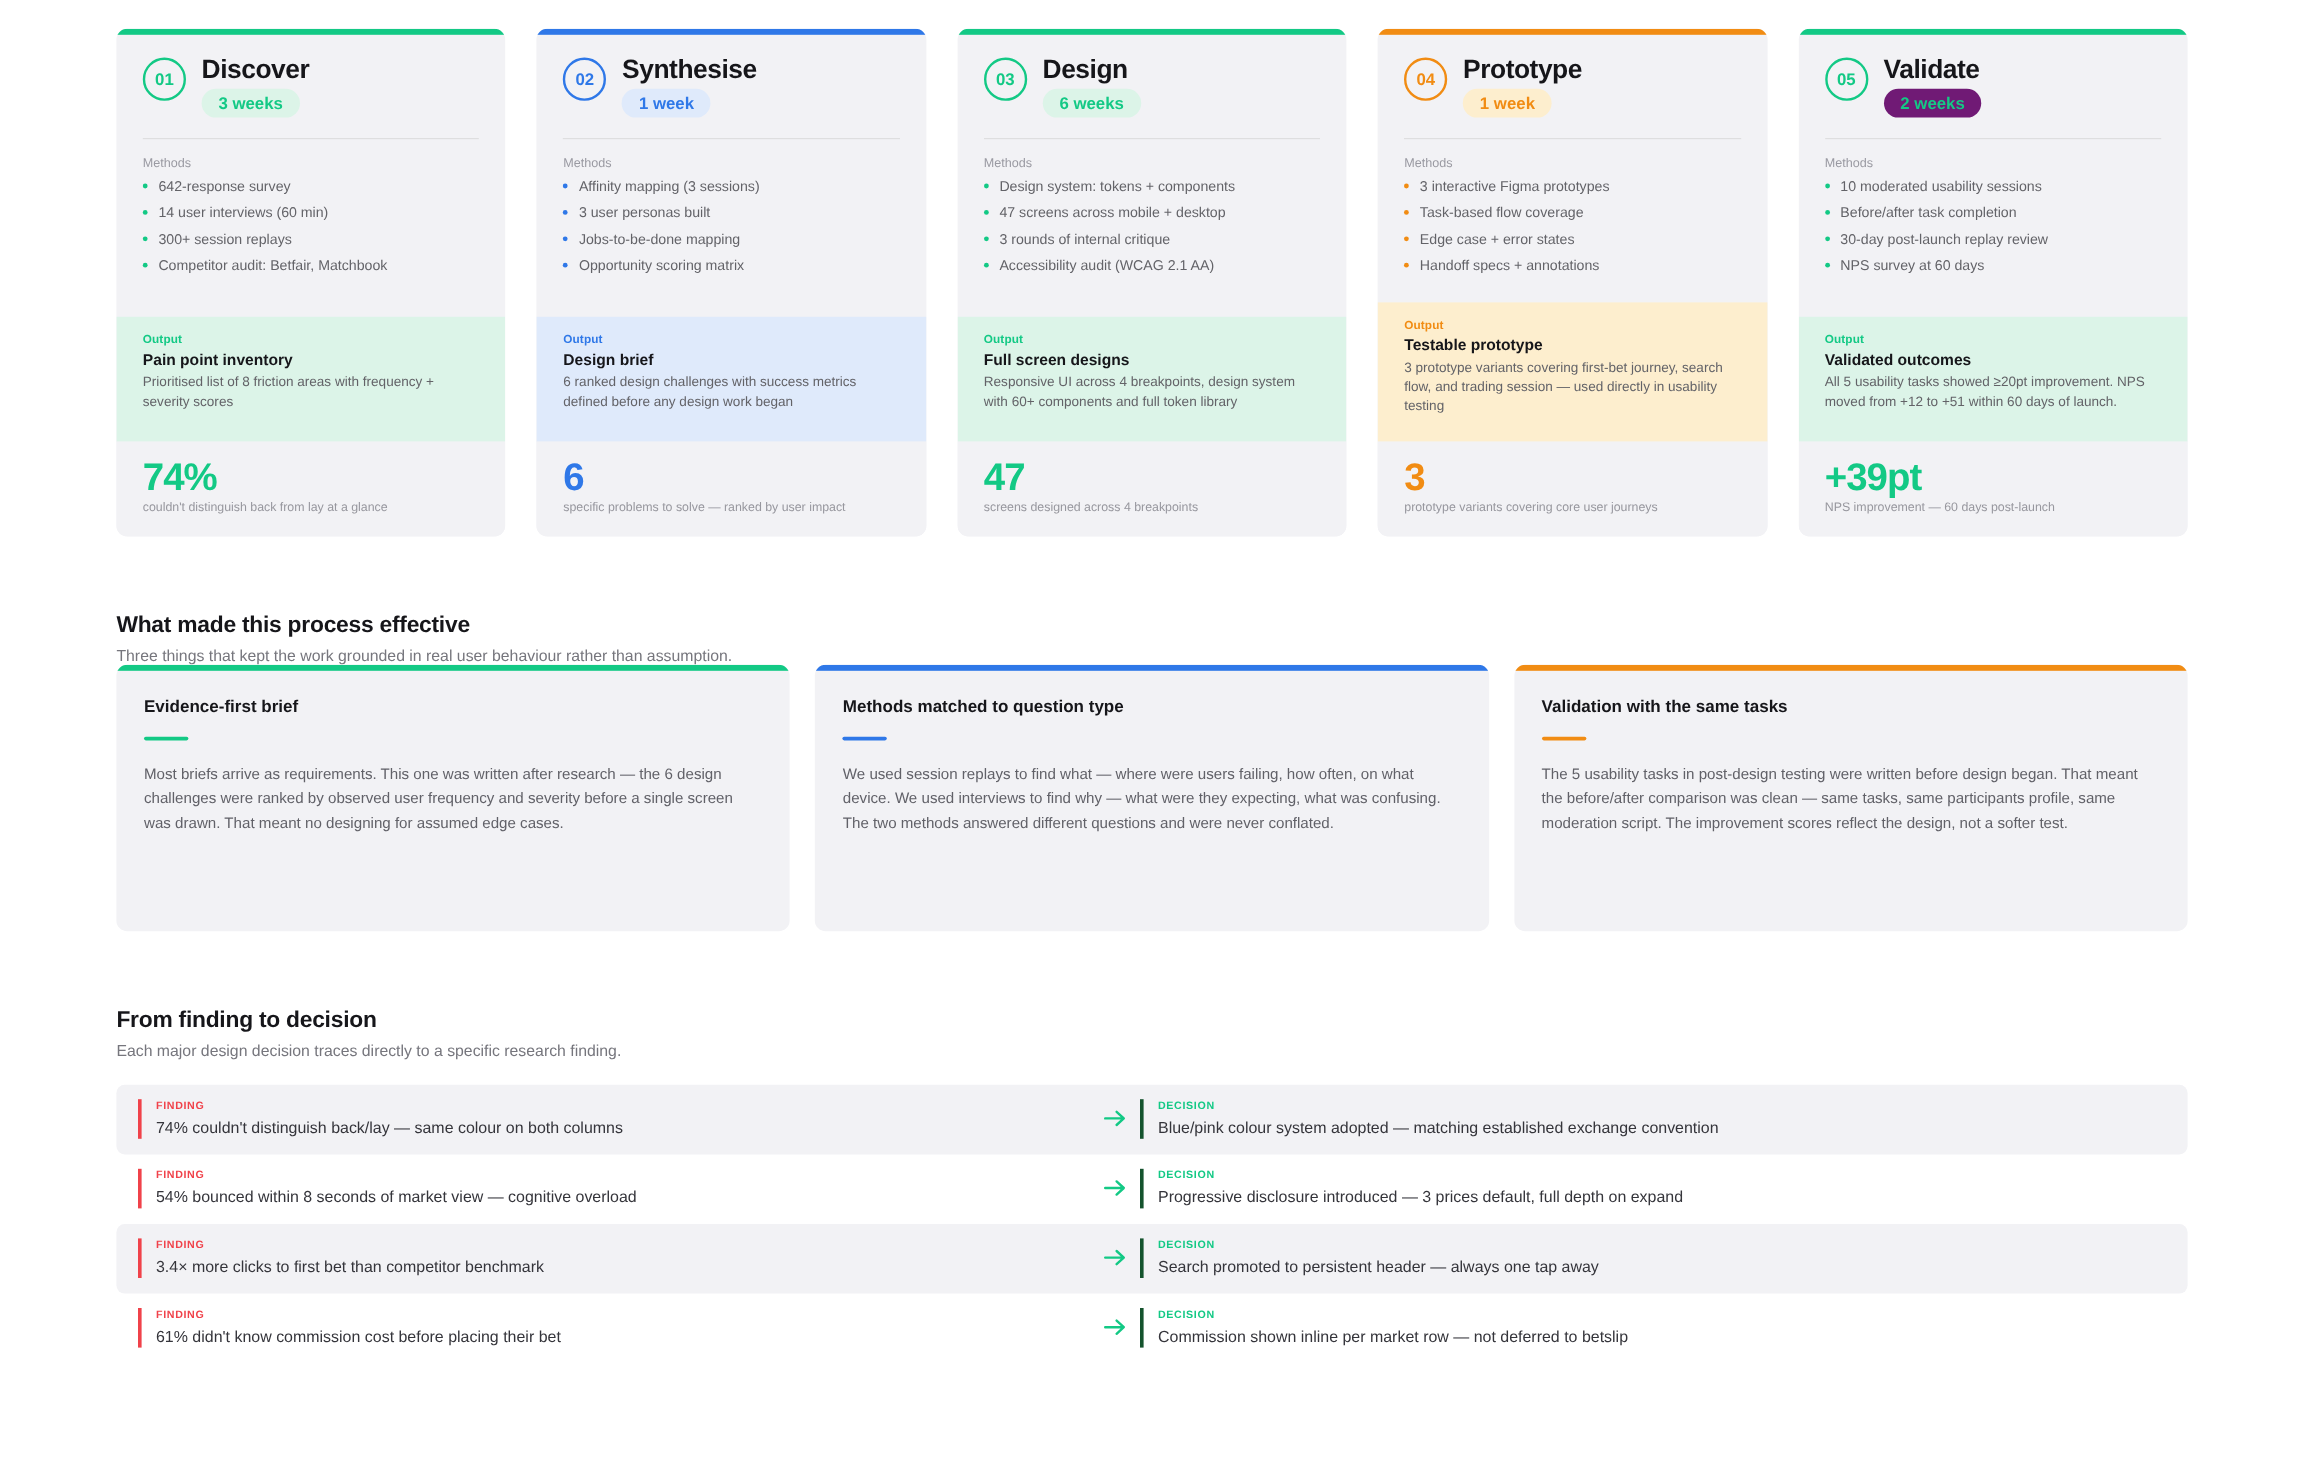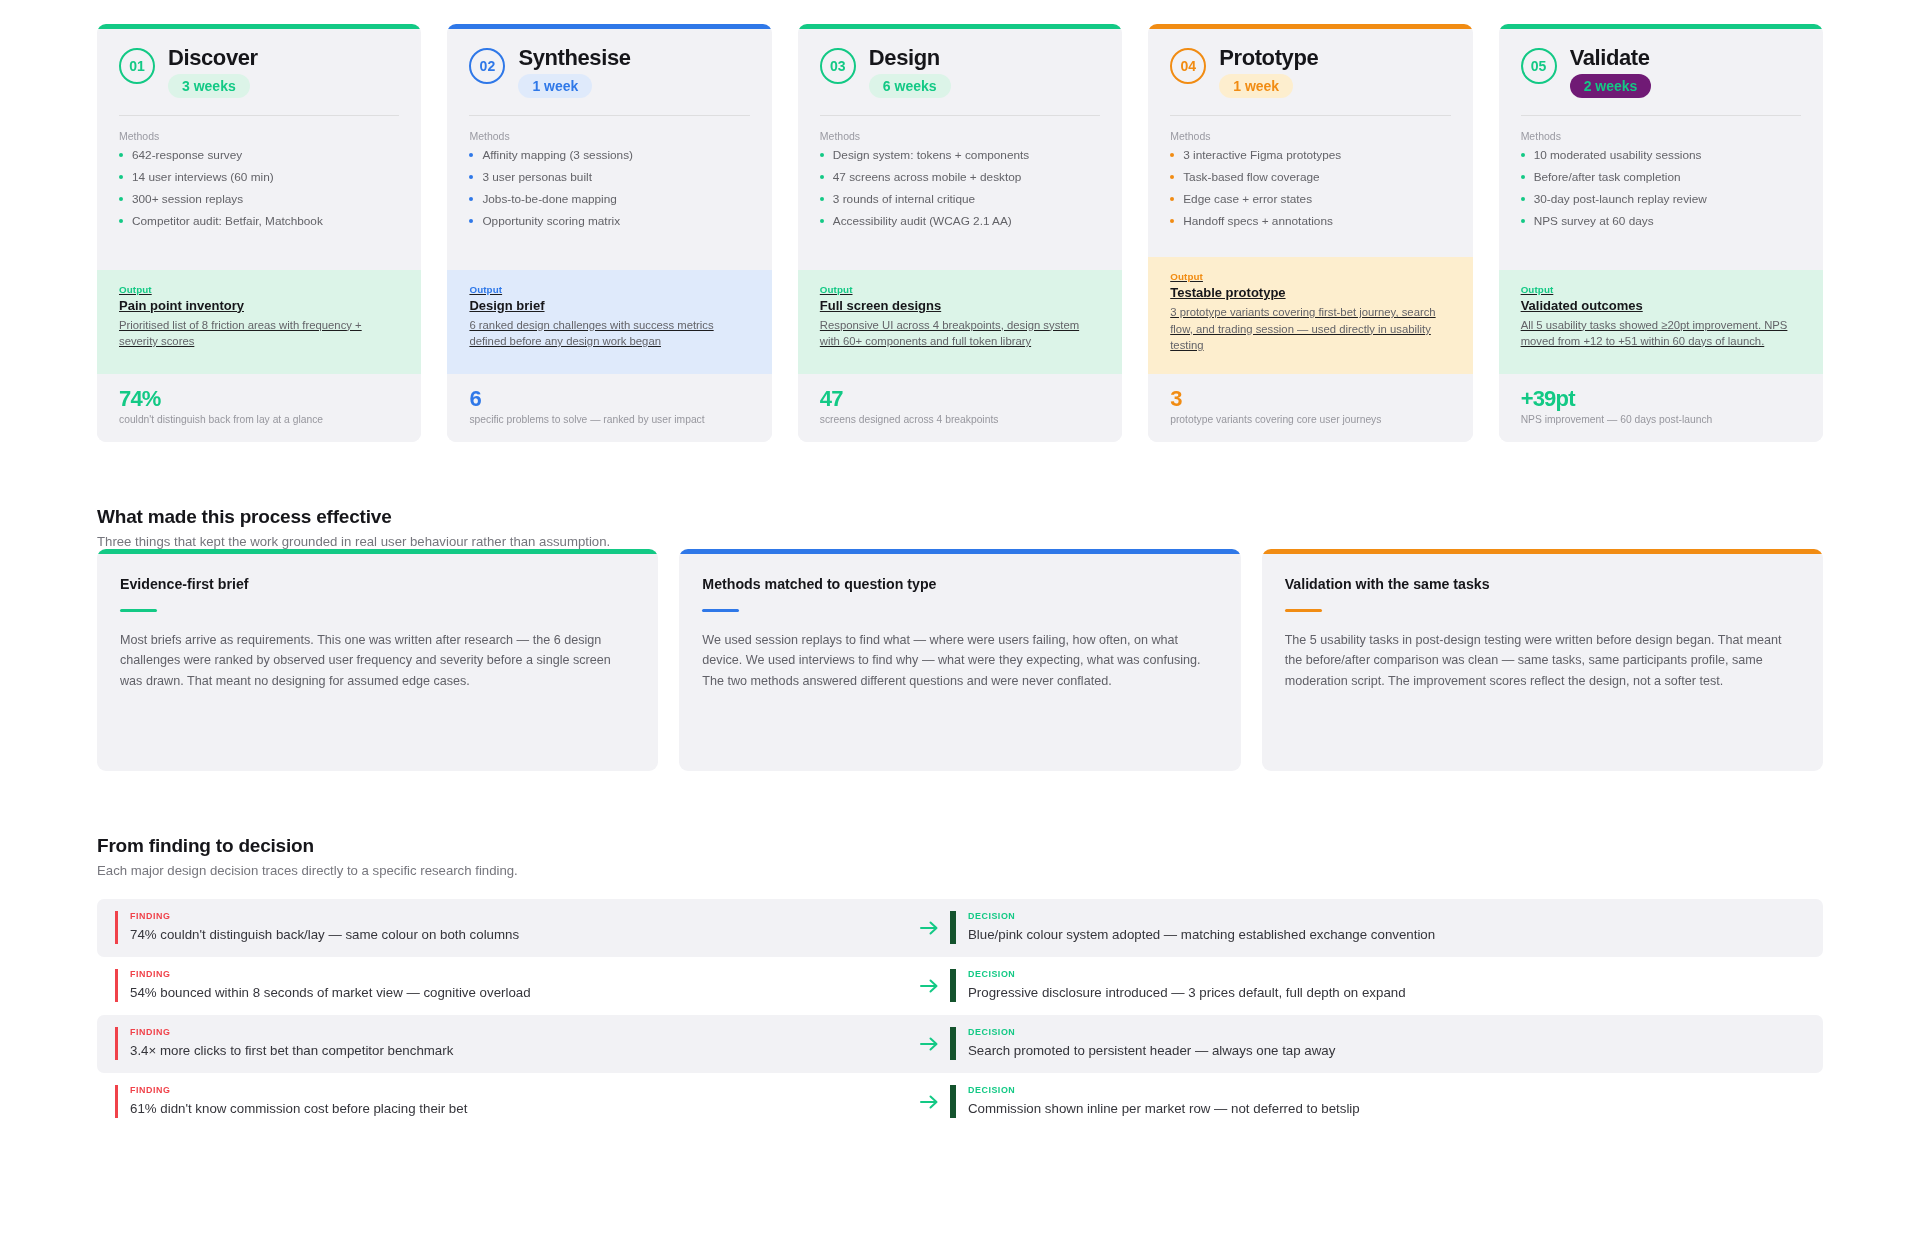--- a/index.html
+++ b/index.html
@@ -72,28 +72,27 @@
     margin-bottom: 6px;
   }
   .method-item .dot {
     position: absolute; left: 0; top: 5px;
     width: 4px; height: 4px; border-radius: 50%;
   }
 
   .phase-output {
     padding: 14px 22px 20px 22px;
     min-height: 104px;
-    text-decoration: underline;
   }
   .output-label { font-size: 9.8px; font-weight: 700; letter-spacing: 0.1px; margin-bottom: 3px; }
   .output-title { font-size: 13px; font-weight: 700; color: #16161a; margin-bottom: 4px; }
   .output-desc { font-size: 11.3px; line-height: 1.45; color: #636368; }
 
   .phase-metric { padding: 13px 22px 16px 22px; background: #f2f2f5; }
-  .metric-value { font-size: 22px; font-weight: 700; letter-spacing: -0.8px; line-height: 1.05; }
+  .metric-value { font-size: 32px; font-weight: 700; letter-spacing: -0.8px; line-height: 1.05; }
   .metric-label { font-size: 10.3px; color: #97979e; margin-top: 3px; line-height: 1.3; }
 
   
   .section-head { margin-top: 64px; }
   .section-title { font-size: 19px; font-weight: 700; color: #16161a; letter-spacing: -0.2px; }
   .section-sub { font-size: 13.2px; color: #76767d; margin-top: 6px; }
 
   
   .eff-row { display: flex; gap: 21px; }
   .eff-card {
@@ -113,21 +112,21 @@
   .fd-list { margin-top: 21px; }
   .fd-row {
     display: flex;
     align-items: stretch;
     border-radius: 7px;
     padding: 12px 18px 13px 18px;
     min-height: 58px;
   }
   .fd-row.alt { background: #f2f2f5; }
   .fd-finding { flex: 1 1 auto; padding-left: 12px; border-left: 3px solid #f0424a; }
-  .fd-decision { flex: 0 0 855px; padding-left: 12px; border-left: 6px solid #14532d; }
+  .fd-decision { flex: 0 0 855px; padding-left: 12px; border-left: 3px solid #14532d; }
   .fd-kicker { font-size: 8.9px; font-weight: 700; letter-spacing: 0.55px; }
   .fd-kicker.finding { color: #f0424a; }
   .fd-kicker.decision { color: #13c985; }
   .fd-text { font-size: 13.3px; color: #35353b; margin-top: 6px; line-height: 1.25; }
   .fd-arrow {
     flex: 0 0 42px;
     display: flex; align-items: center; justify-content: center;
     color: #13c985; font-size: 19px; font-weight: 700;
   }
   .fd-arrow svg { display: block; }

